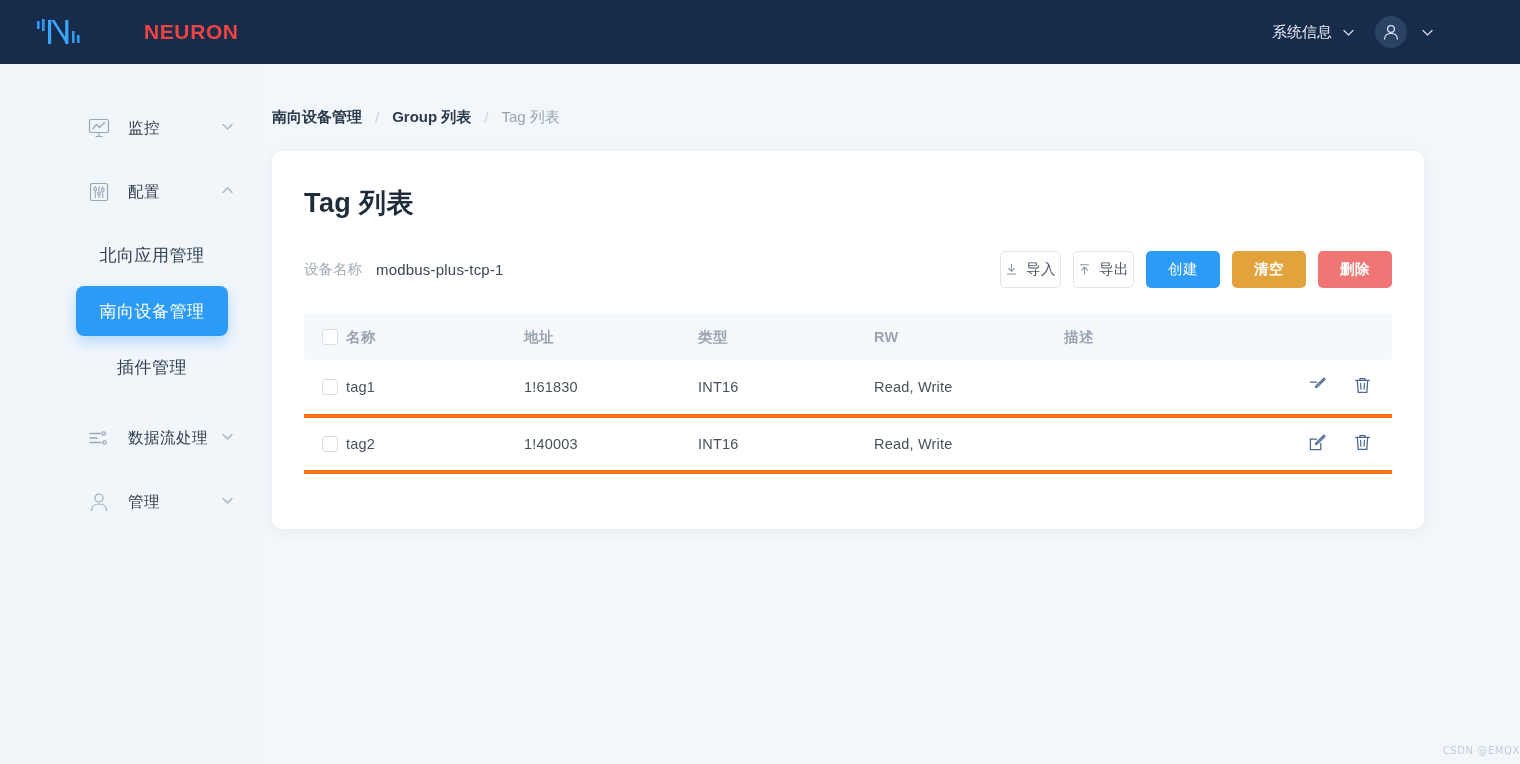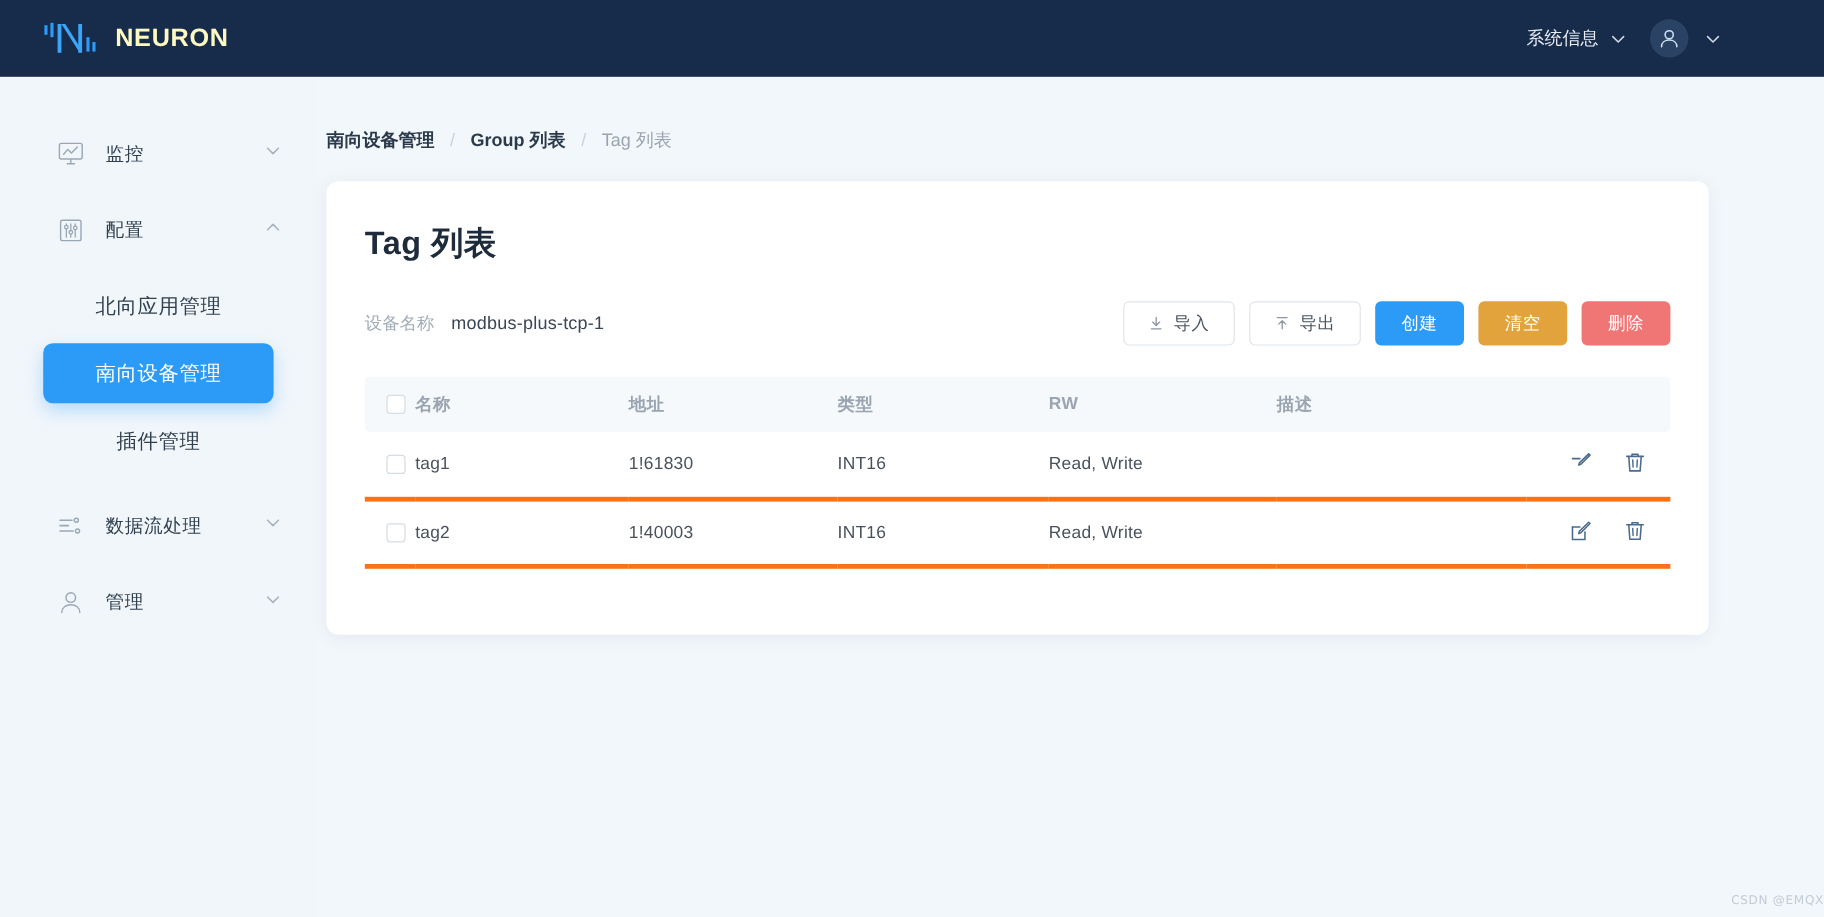--- a/index.html
+++ b/index.html
@@ -14,22 +14,23 @@
   .topbar {
     height: 64px; width: 100%;
     background: #172b4a;
     display: flex; align-items: center;
     padding: 0 24px 0 36px;
     position: relative; z-index: 20;
   }
   .brand { display: flex; align-items: center; gap: 14px; }
   .brand-mark { width: 46px; height: 30px; display: block; }
   .brand-text {
-    color: #fef9c3; font-size: 21px; font-weight: 700;
+    color: #ef4444; font-size: 21px; font-weight: 700;
     letter-spacing: 0.6px;
+    margin-left: 48px;
   }
   .topbar-right {
     margin-left: auto; display: flex; align-items: center; gap: 20px;
     padding-right: 62px;
     font-family: Liberation Mono, monospace;
   }
   .sysinfo {
     display: flex; align-items: center; gap: 10px;
     color: #e9eef5; font-size: 15px; cursor: pointer;
   }
@@ -43,20 +44,21 @@
   }
 
   
   .body-wrap { display: flex; height: 700px; width: 100%; }
 
   
   .sidebar {
     width: 264px; flex: 0 0 264px;
     background: #f1f6fb;
     padding-top: 40px;
+    padding-left: 40px;
   }
   .nav-item {
     display: flex; align-items: center;
     height: 48px; padding: 0 30px 0 46px;
     cursor: pointer; position: relative;
   }
   .nav-icon {
     width: 26px; height: 26px; flex: 0 0 26px;
     display: flex; align-items: center; justify-content: center;
     margin-right: 16px;
@@ -112,25 +114,25 @@
   .device-value { font-size: 15px; color: #3b4653; letter-spacing: 0.2px; }
   .btn-row { margin-left: auto; display: flex; align-items: center; gap: 12px; }
   .btn {
     height: 37px; border-radius: 5px; font-size: 14.5px;
     display: inline-flex; align-items: center; justify-content: center;
     gap: 8px; cursor: pointer; border: none; padding: 0 18px;
     font-family: inherit; letter-spacing: 0.5px;
   }
   .btn-ghost {
     background: #ffffff; border: 1px solid #e0e5ea; color: #4a5561;
-    padding: 0 20px;
+    padding: 0 4px;
   }
   .btn-primary { background: #2b9bf7; color: #fff; font-weight: 500; padding: 0 22px; }
-  .btn-warn { background: #e3a33c; color: #fff; font-weight: 400; padding: 0 22px; }
-  .btn-danger { background: #f07575; color: #fff; font-weight: 400; padding: 0 22px; }
+  .btn-warn { background: #e3a33c; color: #fff; font-weight: 700; padding: 0 22px; }
+  .btn-danger { background: #f07575; color: #fff; font-weight: 700; padding: 0 22px; }
   .btn-ico { width: 13px; height: 13px; display: block; }
 
   
   table.tags { width: 100%; border-collapse: collapse; table-layout: fixed; }
   table.tags thead th {
     background: #f5f9fc; height: 46px;
     font-size: 14.5px; font-weight: 700; color: #9aa5b1;
     text-align: left; padding: 0; letter-spacing: 0.4px;
   }
   table.tags thead th:first-child { border-radius: 4px 0 0 4px; }

